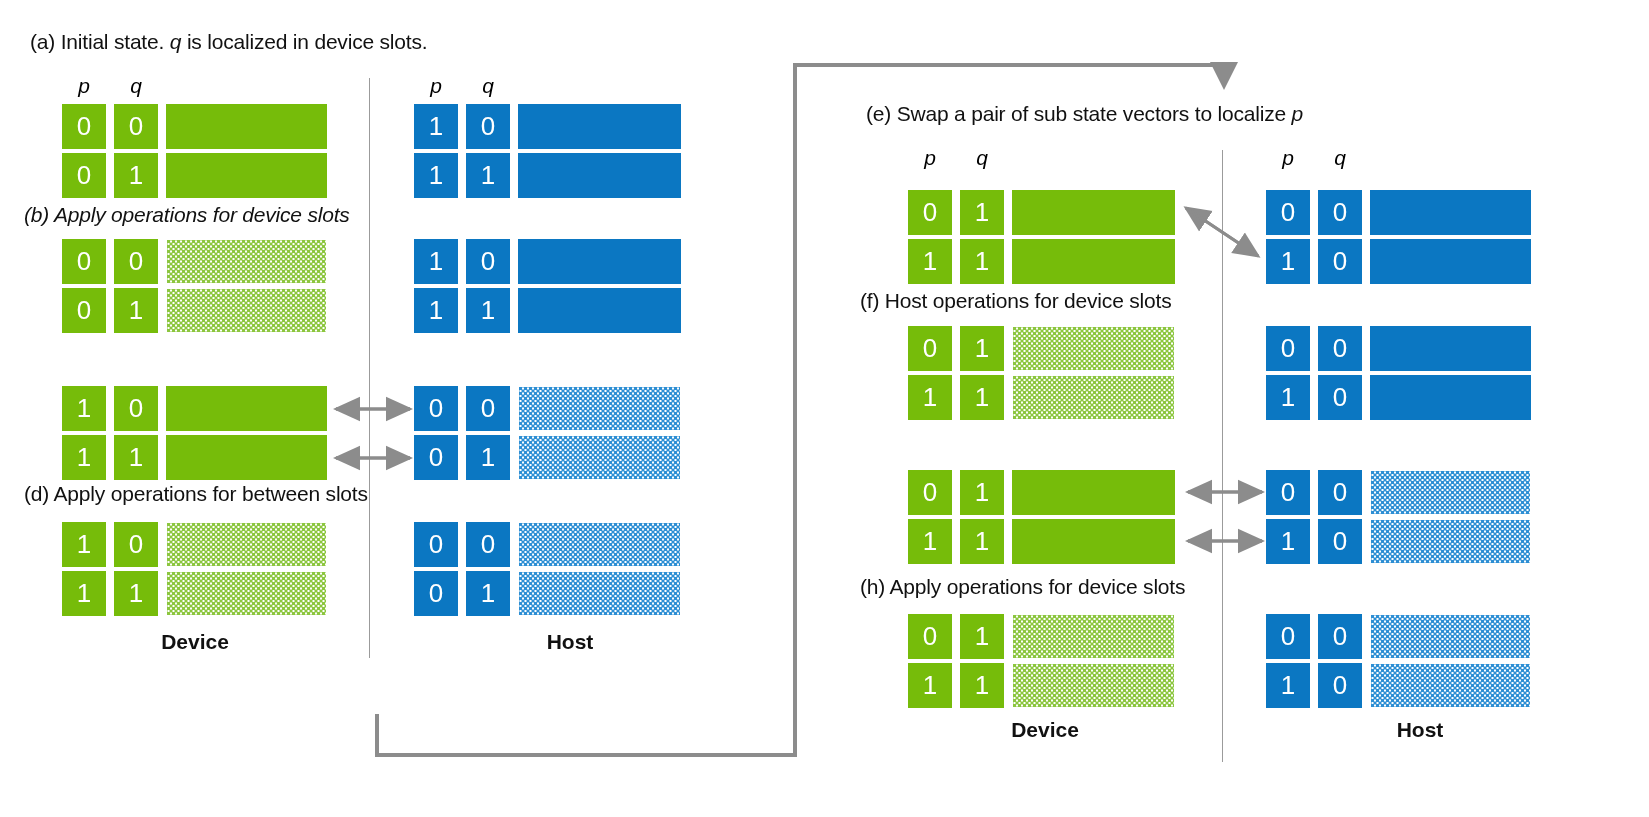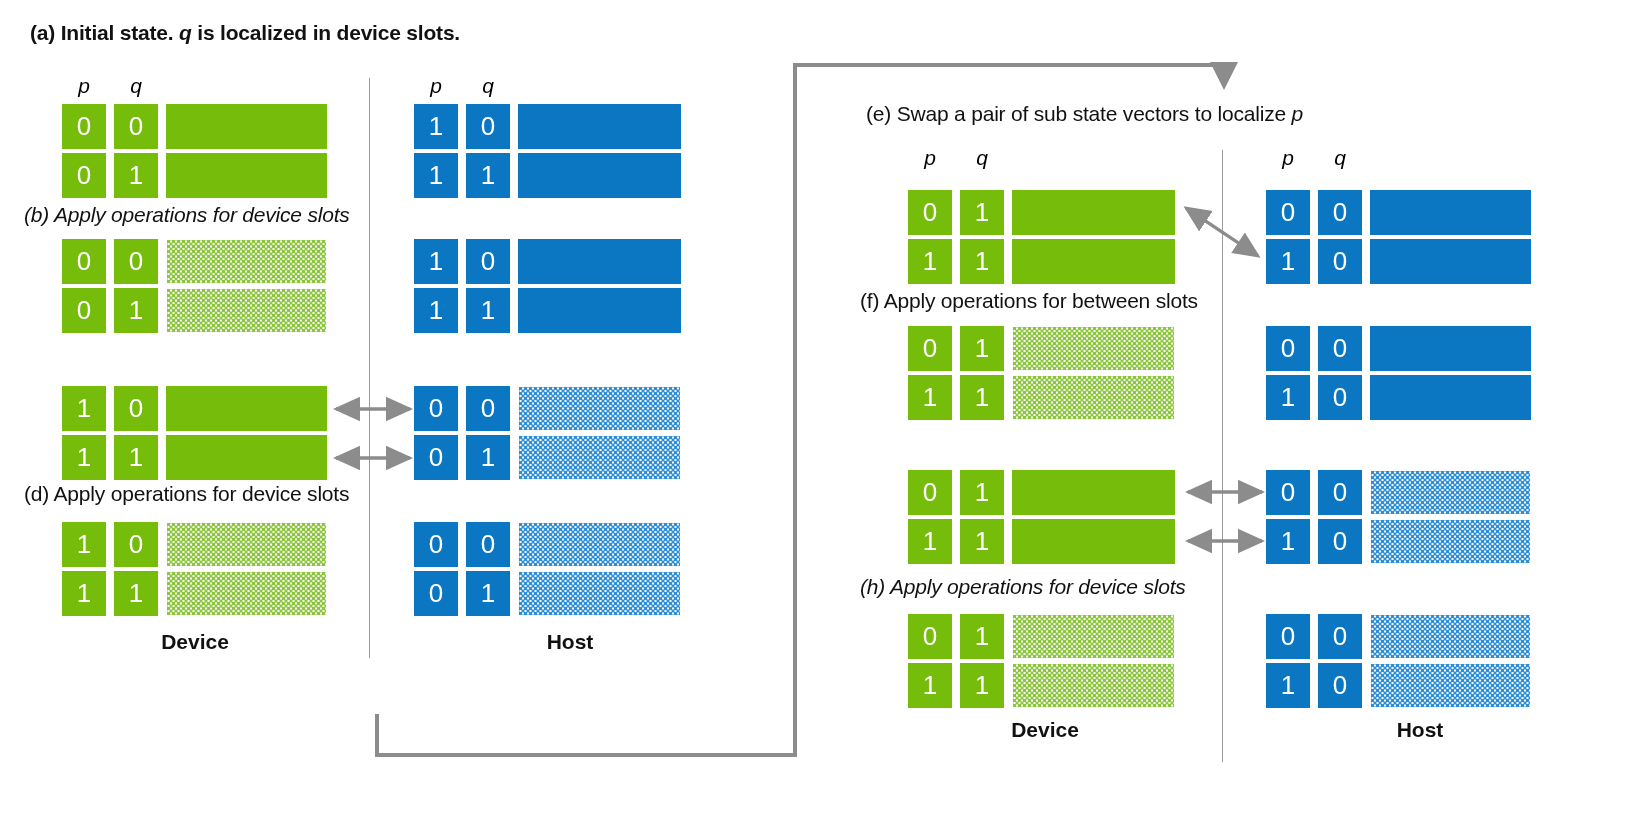--- a/index.html
+++ b/index.html
@@ -95,21 +95,21 @@
     height: 817px;
     overflow: visible;
     pointer-events: none;
   }
 </style>
 </head>
 <body>
 
 <div id="canvas">
 
-  <div class="caption" style="left:30px; top:21px;font-weight:bold;">(a) Initial state. <i>q</i> is localized in device slots.</div>
+  <div class="caption" style="left:30px; top:30px;">(a) Initial state. <i>q</i> is localized in device slots.</div>
   <div class="hdr" style="left:62px; top:74px; width:44px;">p</div>
   <div class="hdr" style="left:114px; top:74px; width:44px;">q</div>
   <div class="hdr" style="left:414px; top:74px; width:44px;">p</div>
   <div class="hdr" style="left:466px; top:74px; width:44px;">q</div>
 
   <div class="cell g" style="left:62px;  top:104px;">0</div>
   <div class="cell g" style="left:114px; top:104px;">0</div>
   <div class="bar g" style="left:166px; top:104px; width:161px;"></div>
   <div class="cell g" style="left:62px;  top:153px;">0</div>
   <div class="cell g" style="left:114px; top:153px;">1</div>
@@ -144,21 +144,21 @@
   <div class="cell g" style="left:114px; top:435px;">1</div>
   <div class="bar g" style="left:166px; top:435px; width:161px;"></div>
 
   <div class="cell b" style="left:414px; top:386px;">0</div>
   <div class="cell b" style="left:466px; top:386px;">0</div>
   <div class="bar bh" style="left:518px; top:386px; width:163px;"></div>
   <div class="cell b" style="left:414px; top:435px;">0</div>
   <div class="cell b" style="left:466px; top:435px;">1</div>
   <div class="bar bh" style="left:518px; top:435px; width:163px;"></div>
 
-  <div class="caption" style="left:24px; top:482px;">(d) Apply operations for device slots</div>
+  <div class="caption" style="left:24px; top:482px;">(d) Apply operations for between slots</div>
   <div class="cell g" style="left:62px;  top:522px;">1</div>
   <div class="cell g" style="left:114px; top:522px;">0</div>
   <div class="bar gh" style="left:166px; top:522px; width:161px;"></div>
   <div class="cell g" style="left:62px;  top:571px;">1</div>
   <div class="cell g" style="left:114px; top:571px;">1</div>
   <div class="bar gh" style="left:166px; top:571px; width:161px;"></div>
 
   <div class="cell b" style="left:414px; top:522px;">0</div>
   <div class="cell b" style="left:466px; top:522px;">0</div>
   <div class="bar bh" style="left:518px; top:522px; width:163px;"></div>
@@ -183,21 +183,21 @@
   <div class="cell g" style="left:960px;  top:239px;">1</div>
   <div class="bar g" style="left:1012px; top:239px; width:163px;"></div>
 
   <div class="cell b" style="left:1266px; top:190px;">0</div>
   <div class="cell b" style="left:1318px; top:190px;">0</div>
   <div class="bar b" style="left:1370px; top:190px; width:161px;"></div>
   <div class="cell b" style="left:1266px; top:239px;">1</div>
   <div class="cell b" style="left:1318px; top:239px;">0</div>
   <div class="bar b" style="left:1370px; top:239px; width:161px;"></div>
 
-  <div class="caption" style="left:860px; top:289px;">(f) Apply operations for between slots</div>
+  <div class="caption" style="left:860px; top:289px;">(f) Host operations for device slots</div>
   <div class="cell g" style="left:908px;  top:326px;">0</div>
   <div class="cell g" style="left:960px;  top:326px;">1</div>
   <div class="bar gh" style="left:1012px; top:326px; width:163px;"></div>
   <div class="cell g" style="left:908px;  top:375px;">1</div>
   <div class="cell g" style="left:960px;  top:375px;">1</div>
   <div class="bar gh" style="left:1012px; top:375px; width:163px;"></div>
 
   <div class="cell b" style="left:1266px; top:326px;">0</div>
   <div class="cell b" style="left:1318px; top:326px;">0</div>
   <div class="bar b" style="left:1370px; top:326px; width:161px;"></div>
@@ -212,21 +212,21 @@
   <div class="cell g" style="left:960px;  top:519px;">1</div>
   <div class="bar g" style="left:1012px; top:519px; width:163px;"></div>
 
   <div class="cell b" style="left:1266px; top:470px;">0</div>
   <div class="cell b" style="left:1318px; top:470px;">0</div>
   <div class="bar bh" style="left:1370px; top:470px; width:161px;"></div>
   <div class="cell b" style="left:1266px; top:519px;">1</div>
   <div class="cell b" style="left:1318px; top:519px;">0</div>
   <div class="bar bh" style="left:1370px; top:519px; width:161px;"></div>
 
-  <div class="caption" style="left:860px; top:575px;font-style:italic;">(h) Apply operations for device slots</div>
+  <div class="caption" style="left:860px; top:575px;">(h) Apply operations for device slots</div>
   <div class="cell g" style="left:908px;  top:614px;">0</div>
   <div class="cell g" style="left:960px;  top:614px;">1</div>
   <div class="bar gh" style="left:1012px; top:614px; width:163px;"></div>
   <div class="cell g" style="left:908px;  top:663px;">1</div>
   <div class="cell g" style="left:960px;  top:663px;">1</div>
   <div class="bar gh" style="left:1012px; top:663px; width:163px;"></div>
 
   <div class="cell b" style="left:1266px; top:614px;">0</div>
   <div class="cell b" style="left:1318px; top:614px;">0</div>
   <div class="bar bh" style="left:1370px; top:614px; width:161px;"></div>

